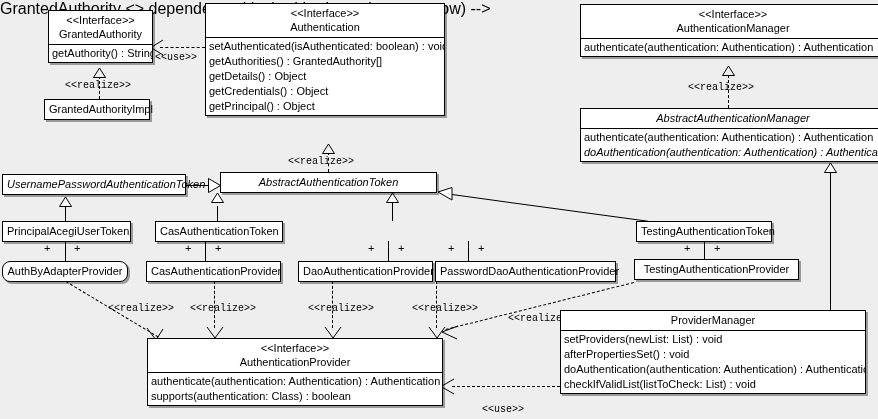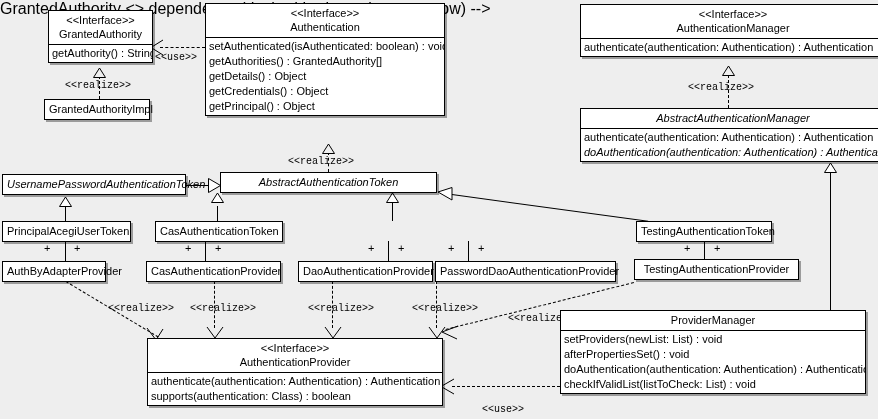--- a/index.html
+++ b/index.html
@@ -375,21 +375,21 @@
   
 
   
   <div class="umlbox" style="left:636px; top:221px; width:136px;">
     <div class="hdr compact">
       <span class="cname">TestingAuthenticationToken</span>
     </div>
   </div>
 
   
-  <div class="umlbox" style="left:2px; top:261px; width:104px;">
+  <div class="umlbox" style="left:2px; top:261px; width:126px;border-radius:8px;">
     <div class="hdr compact">
       <span class="cname">AuthByAdapterProvider</span>
     </div>
   </div>
 
   
   <div class="umlbox" style="left:146px; top:261px; width:135px;">
     <div class="hdr compact">
       <span class="cname">CasAuthenticationProvider</span>
     </div>

